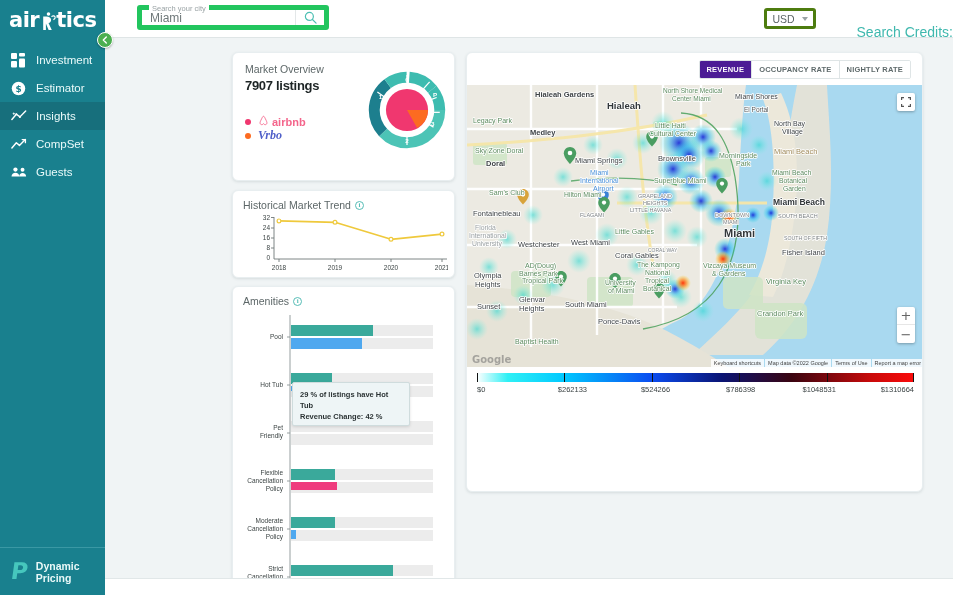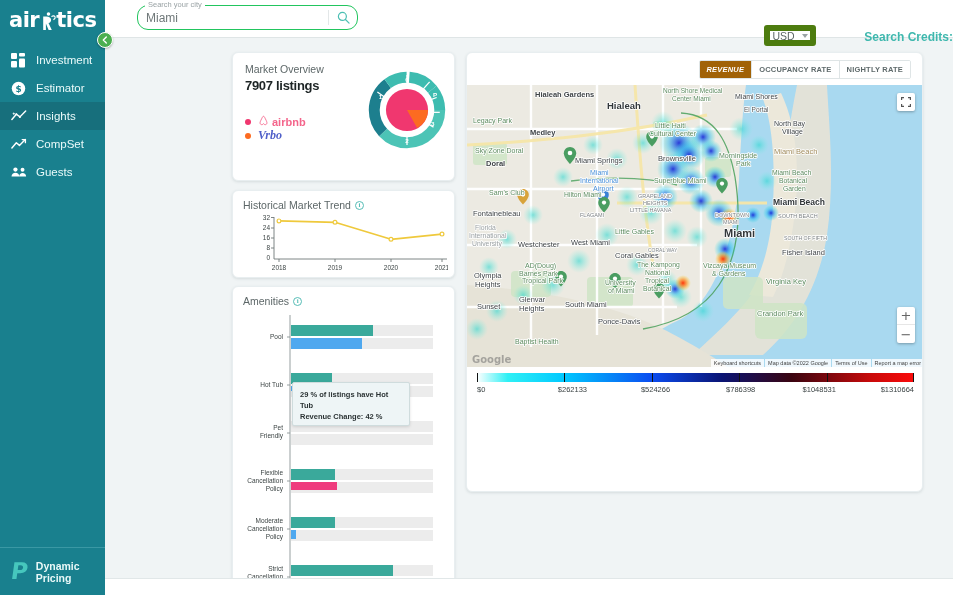--- a/index.html
+++ b/index.html
@@ -47,42 +47,42 @@
     box-shadow:0 1px 2px rgba(0,0,0,.25);
   }
   .collapse-btn svg{ display:block; }
 
   
   #topbar{
     position:absolute; left:105px; top:0; right:0; height:38px;
     background:#fff; border-bottom:1px solid #dfe5e6; z-index:15;
   }
   .search-box{
-    position:absolute; left:32px; top:5px; width:221px; height:25px;
-    border:1px solid #22c55e; border-radius:11px; background:#fff;
+    position:absolute; left:32px; top:5px; width:192px; height:25px;
+    border:5px solid #22c55e; border-radius:3px; background:#fff;
     display:flex; align-items:center;
   }
   .search-legend{
     position:absolute; left:7px; top:-6px; background:#fff; padding:0 3px;
     font-size:7.5px; color:#9aa3a5;
   }
   .search-val{ flex:1; padding-left:8px; font-size:12px; color:#6f7879; }
   .search-div{ width:1px; height:15px; background:#e3e7e8; }
   .search-ico{ width:28px; display:flex; align-items:center; justify-content:center; cursor:pointer;}
 
   .currency{
-    position:absolute; right:137px; top:25px; width:52px; height:21px;
-    border:6px solid #4d7c0f; border-radius:3px; background:#fff;
+    position:absolute; right:137px; top:8px; width:52px; height:21px;
+    border:3px solid #4d7c0f; border-radius:3px; background:#fff;
     display:flex; align-items:center; justify-content:center; gap:7px;
     font-size:10.5px; color:#5b6465; cursor:pointer;
   }
   .caret{ width:0;height:0;border-left:3.5px solid transparent;border-right:3.5px solid transparent;border-top:4px solid #9aa3a5;}
   .credits{
-    position:absolute; right:0px; top:30px; font-size:12px;
-    color:#3fb8ae; font-weight:700; white-space:nowrap; cursor:pointer;
+    position:absolute; right:0px; top:24px; font-size:14px;
+    color:#3fb8ae; font-weight:400; white-space:nowrap; cursor:pointer;
   }
 
   
   #main{ position:absolute; left:105px; top:38px; right:0; bottom:0;
     background:#eef2f3; }
   #workspace{ position:absolute; left:0; top:0; right:0; bottom:17px;
      background:#f0f4f5;padding-left:22px; }
 
   .card{ position:absolute; background:#fff; border-radius:6px;
     box-shadow:0 1px 3px rgba(30,60,70,.13); border:1px solid #e8eef0; }
@@ -118,21 +118,21 @@
 
   
   #card-map{ left:361px; top:14px; width:457px; height:440px; padding:0; overflow:hidden;}
   .map-head{ height:48px; display:flex; align-items:flex-end; padding:0 12px; position:relative;}
   .map-title{ font-size:10.5px; color:#4c5657; }
   .seg{ position:absolute; right:11px; top:7px; display:flex;
      border:1px solid #dfe5e6; border-radius:2px; overflow:hidden; }
   .seg div{ font-size:7.5px; font-weight:700; letter-spacing:.2px;
      padding:4px 7px; color:#5f6a6b; background:#fff; cursor:pointer; border-right:1px solid #dfe5e6;}
   .seg div:last-child{ border-right:none; }
-  .seg div.on{ background:#a16207; color:#fff;font-style:italic; }
+  .seg div.on{ background:#4c1d95; color:#fff; }
 
   .map-canvas{ position:absolute; left:0; top:32px; width:457px; height:282px;
       overflow:hidden; background:#e8e6de; }
   .attrib{ position:absolute; right:0; bottom:0; height:9px; display:flex; gap:1px;
      font-size:5.5px; color:#444; align-items:center; }
   .attrib span{ background:rgba(255,255,255,.82); padding:1px 3px; white-space:nowrap; }
   .gmark{ position:absolute; left:5px; bottom:2px; font-size:10px; font-weight:700;
      color:rgba(110,110,110,.55); font-family:"DejaVu Sans", sans-serif;}
   .fs-btn{ position:absolute; right:9px; top:8px; width:18px; height:18px;
      background:#fff; border-radius:2px; box-shadow:0 1px 3px rgba(0,0,0,.3);

